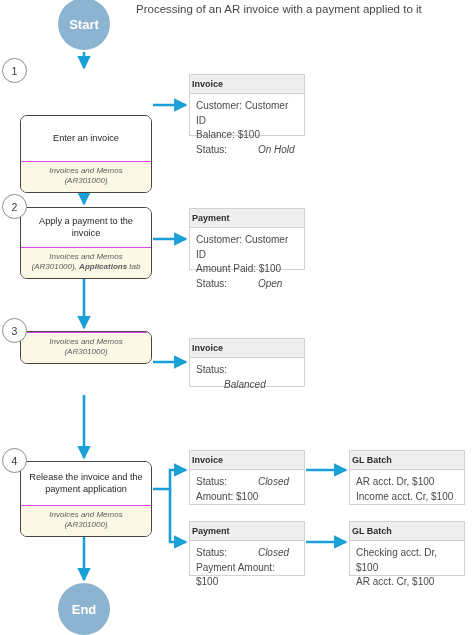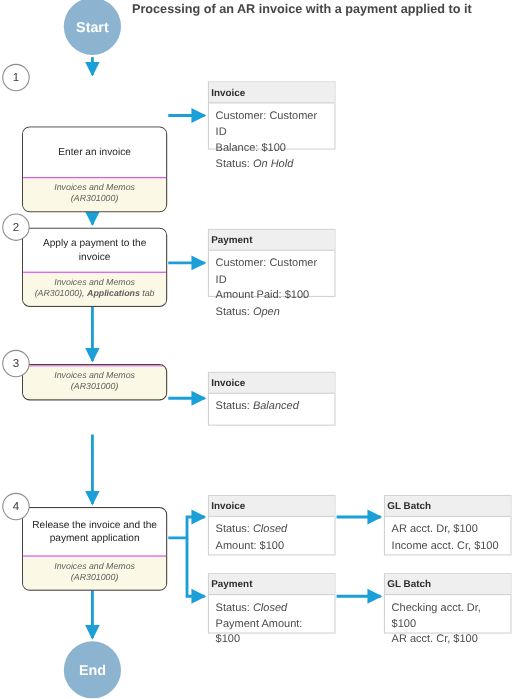--- a/index.html
+++ b/index.html
@@ -9,24 +9,24 @@
   body {
     width: 474px; height: 635px;
     position: relative;
     font-family: "Liberation Sans", sans-serif;
     overflow: hidden;
   }
 
   
   #diagram-title {
     position: absolute;
-    left: 120px; top: 2px;
+    left: 136px; top: 2px;
     width: 330px;
     font-size: 11.5px;
-    font-weight: bold;
+    font-weight: normal;
     color: #464646;
     line-height: 1.35;
   }
 
   
   .terminator {
     position: absolute;
     width: 52px; height: 52px;
     border-radius: 50%;
     background: #8cb4d0;
@@ -118,21 +118,21 @@
     font-weight: bold;
     color: #2d2d2d;
     padding: 4px 2px;
   }
   .card-body {
     padding: 5px 6px 6px;
     font-size: 10px;
     color: #4a4a4a;
     line-height: 1.45;
   }
-  .card-body .ital { font-style: italic; }
+  .card-body .ital { font-style: italic; margin-left: 28px; }
 
   #card-invoice-1 { left: 189px; top: 74px;  width: 116px; height: 62px; }
   #card-payment-2 { left: 189px; top: 208px; width: 116px; height: 62px; }
   #card-invoice-3 { left: 189px; top: 338px; width: 116px; height: 49px; }
   #card-invoice-4 { left: 189px; top: 450px; width: 116px; height: 55px; }
   #card-payment-4 { left: 189px; top: 521px; width: 116px; height: 55px; }
   #card-gl-1      { left: 349px; top: 450px; width: 116px; height: 55px; }
   #card-gl-2      { left: 349px; top: 521px; width: 116px; height: 55px; }
 
   

